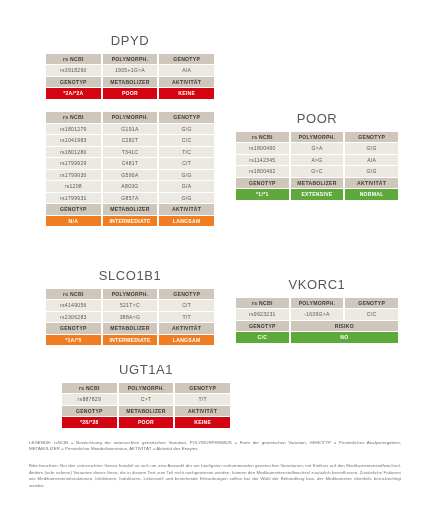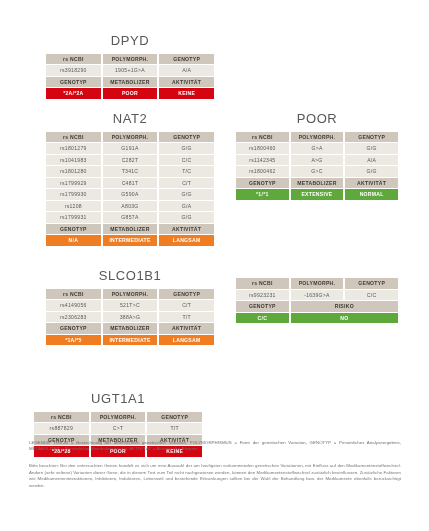--- a/index.html
+++ b/index.html
@@ -111,21 +111,20 @@
       <tr>
         <td class="res red">*2A/*2A</td>
         <td class="res red">POOR</td>
         <td class="res red">KEINE</td>
       </tr>
     </tbody>
       </table>
   </div>
 
   <div class="panel" style="left:44px; top:111px; width:172px;">
-    <div class="panel-title">NAT2</div>
     <table class="gt">
       <tbody>
           <tr>
         <td class="hd">rs NCBI</td>
         <td class="hd">POLYMORPH.</td>
         <td class="hd">GENOTYP</td>
       </tr>
       <tr>
         <td class="dt">rs1801279</td>
         <td class="dt">G191A</td>
@@ -240,20 +239,21 @@
       <tr>
         <td class="res orange">*1A/*5</td>
         <td class="res orange">INTERMEDIATE</td>
         <td class="res orange">LANGSAM</td>
       </tr>
     </tbody>
       </table>
   </div>
 
   <div class="panel" style="left:234px; top:277px; width:166px;">
+    <div class="panel-title">VKORC1</div>
     <table class="gt">
       <tbody>
           <tr>
         <td class="hd">rs NCBI</td>
         <td class="hd">POLYMORPH.</td>
         <td class="hd">GENOTYP</td>
       </tr>
       <tr>
         <td class="dt">rs9923231</td>
         <td class="dt">-1639G&gt;A</td>
@@ -264,21 +264,21 @@
         <td class="hd" colspan="2">RISIKO</td>
       </tr>
       <tr>
         <td class="res green">C/C</td>
         <td class="res green" colspan="2">NO</td>
       </tr>
     </tbody>
       </table>
   </div>
 
-  <div class="panel" style="left:32px; top:362px; width:172px;margin-top:29px;">
+  <div class="panel" style="left:60px; top:362px; width:172px;">
     <div class="panel-title">UGT1A1</div>
     <table class="gt">
       <tbody>
           <tr>
         <td class="hd">rs NCBI</td>
         <td class="hd">POLYMORPH.</td>
         <td class="hd">GENOTYP</td>
       </tr>
       <tr>
         <td class="dt">rs887829</td>

